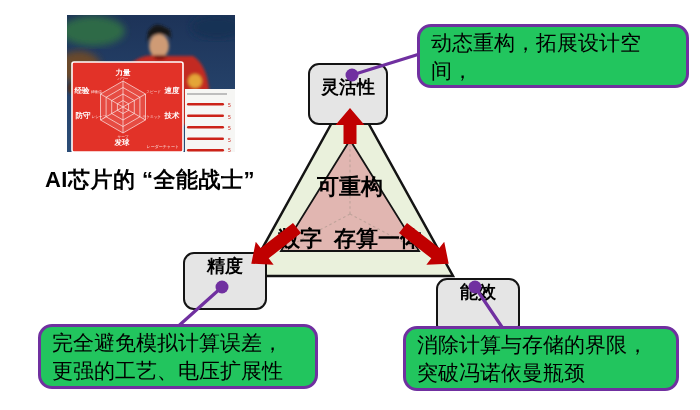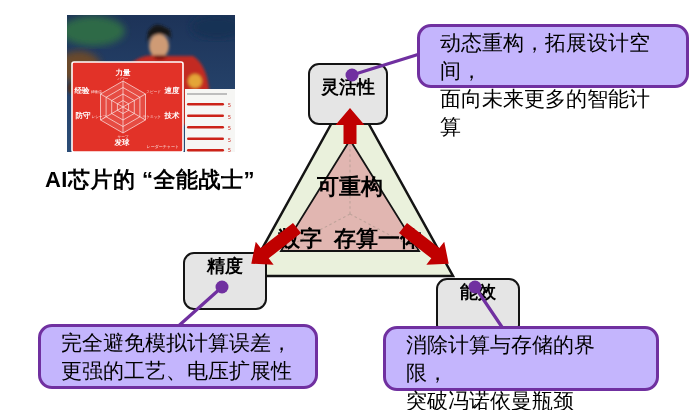--- a/index.html
+++ b/index.html
@@ -18,26 +18,26 @@
         border-radius:11px;display:flex;align-items:flex-start;justify-content:center;
         font-weight:bold;font-size:18px;box-sizing:border-box;}
   #node-flex{left:308px;top:63px;width:80px;height:62px;padding-top:10px;}
   #node-prec{left:183px;top:252px;width:84px;height:58px;padding-bottom:6px;}
   #node-eff{left:436px;top:238px;width:84px;height:58px;padding-bottom:6px;margin-top:40px;}
 
   .tri-label{position:absolute;z-index:2;font-weight:bold;text-align:center;}
   #tri-top{left:290px;top:172px;width:120px;font-size:22px;}
   #tri-bottom{left:250px;top:224px;width:200px;font-size:22px;white-space:pre;}
 
-  .callout{position:absolute;z-index:4;background:#c4b5fd;border:3px solid #7030a0;
-           border-radius:14px;font-size:21px;line-height:28px;padding:2px 20px;
+  .callout{position:absolute;z-index:4;background:#22c55e;border:3px solid #7030a0;
+           border-radius:14px;font-size:21px;line-height:28px;padding:2px 11px;
            box-sizing:border-box;}
   #callout-flex{left:417px;top:24px;width:272px;height:64px;}
   #callout-prec{left:38px;top:324px;width:280px;height:65px;}
-  #callout-eff{left:383px;top:326px;width:276px;height:65px;}
+  #callout-eff{left:403px;top:326px;width:276px;height:65px;}
 </style>
 </head>
 <body>
 
 <div class="stage">
 
   <div class="photo">
     <svg width="168" height="137" viewBox="0 0 168 137">
       <defs>
         <filter id="b2">
@@ -157,21 +157,20 @@
     </g>
     <g fill="#7030a0">
       <circle cx="352" cy="75" r="6.5"></circle>
       <circle cx="222" cy="287" r="6.5"></circle>
       <circle cx="475" cy="287" r="6.5"></circle>
     </g>
   </svg>
 
   <div class="callout" id="callout-flex">
     <div>动态重构，拓展设计空间，</div>
-    <div>面向未来更多的智能计算</div>
   </div>
   <div class="callout" id="callout-prec">
     <div>完全避免模拟计算误差，</div>
     <div>更强的工艺、电压扩展性</div>
   </div>
   <div class="callout" id="callout-eff">
     <div>消除计算与存储的界限，</div>
     <div>突破冯诺依曼瓶颈</div>
   </div>
 

